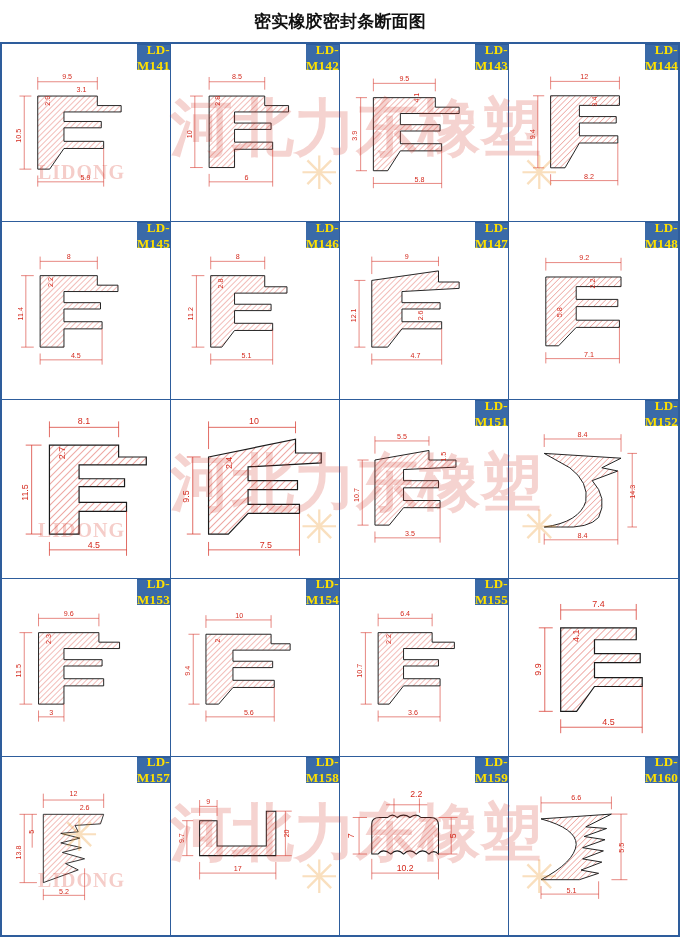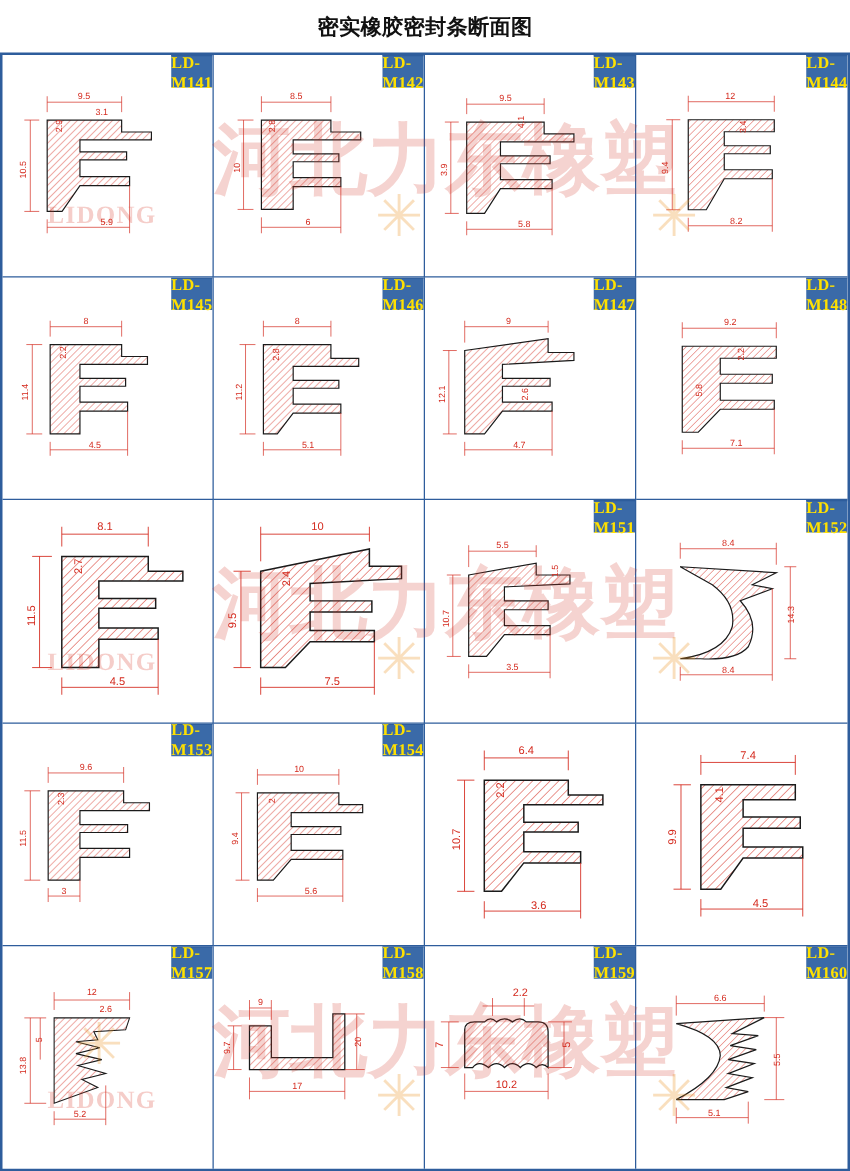--- a/index.html
+++ b/index.html
@@ -64,20 +64,21 @@
     border-top: 1px solid #2e5d9c;
     background: #3a6aa8;
     color: #ffe100;
     font-size: 13px;
     font-weight: bold;
     font-family: "Liberation Serif", serif;
     display: flex;
     align-items: center;
     justify-content: center;
     letter-spacing: 0.3px;
+    text-align: right;
   }
   
   .wm {
     position: absolute;
     left: 0; top: 42px;
     width: 680px; height: 682px;
     pointer-events: none;
     z-index: 5;
     text-align: center;
   }
@@ -626,20 +627,21 @@
           <g fill="#d42a1e" font-size="9" font-family="Liberation Sans, sans-serif" text-anchor="middle">
             <text x="82" y="19">6.4</text>
             <text x="92" y="144">3.6</text>
           </g>
           <g fill="#d42a1e" font-size="9" font-family="Liberation Sans, sans-serif">
             <text x="28" y="88" transform="rotate(-90 28 88)" text-anchor="middle">10.7</text>
             <text x="64" y="48" transform="rotate(-90 64 48)" text-anchor="middle">2.2</text>
           </g>
         </svg>
       </div>
+      <div class="label">LD-M155</div>
     </div>
 
     <div class="cell">
       <div class="fig">
         <svg viewBox="0 0 170 168" preserveAspectRatio="xMidYMid meet">
           <defs>
             <pattern id="h16" width="5" height="5" patternTransform="rotate(45)" patternUnits="userSpaceOnUse">
               <line x1="0" y1="0" x2="0" y2="5" stroke="#d42a1e" stroke-width="0.8"></line>
             </pattern>
           </defs>

